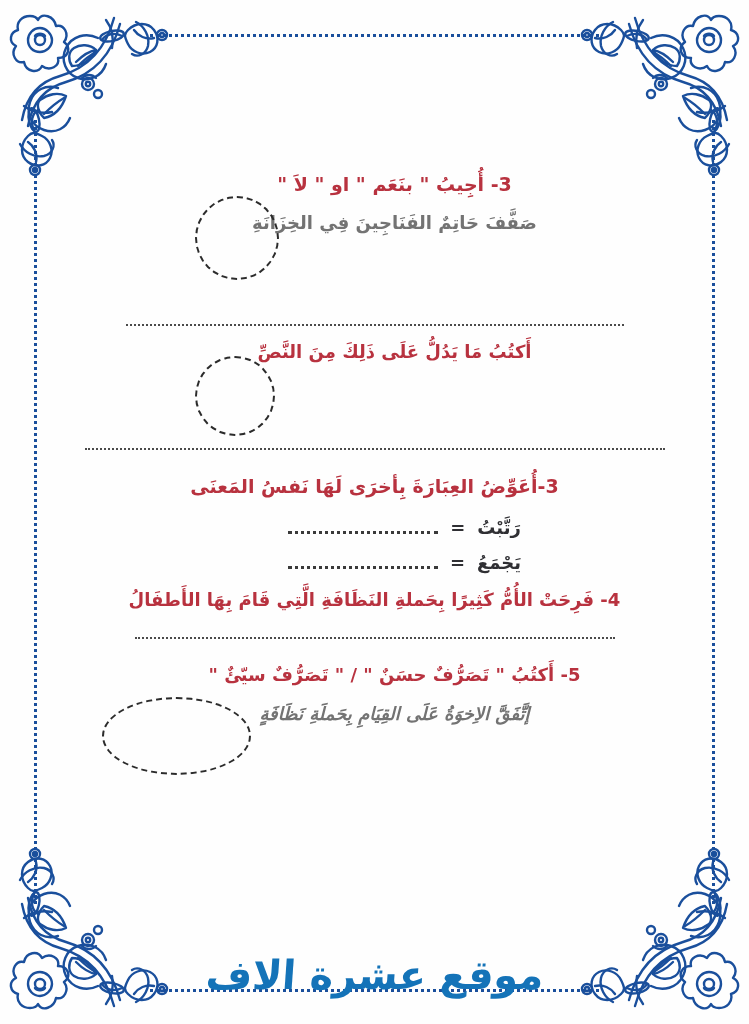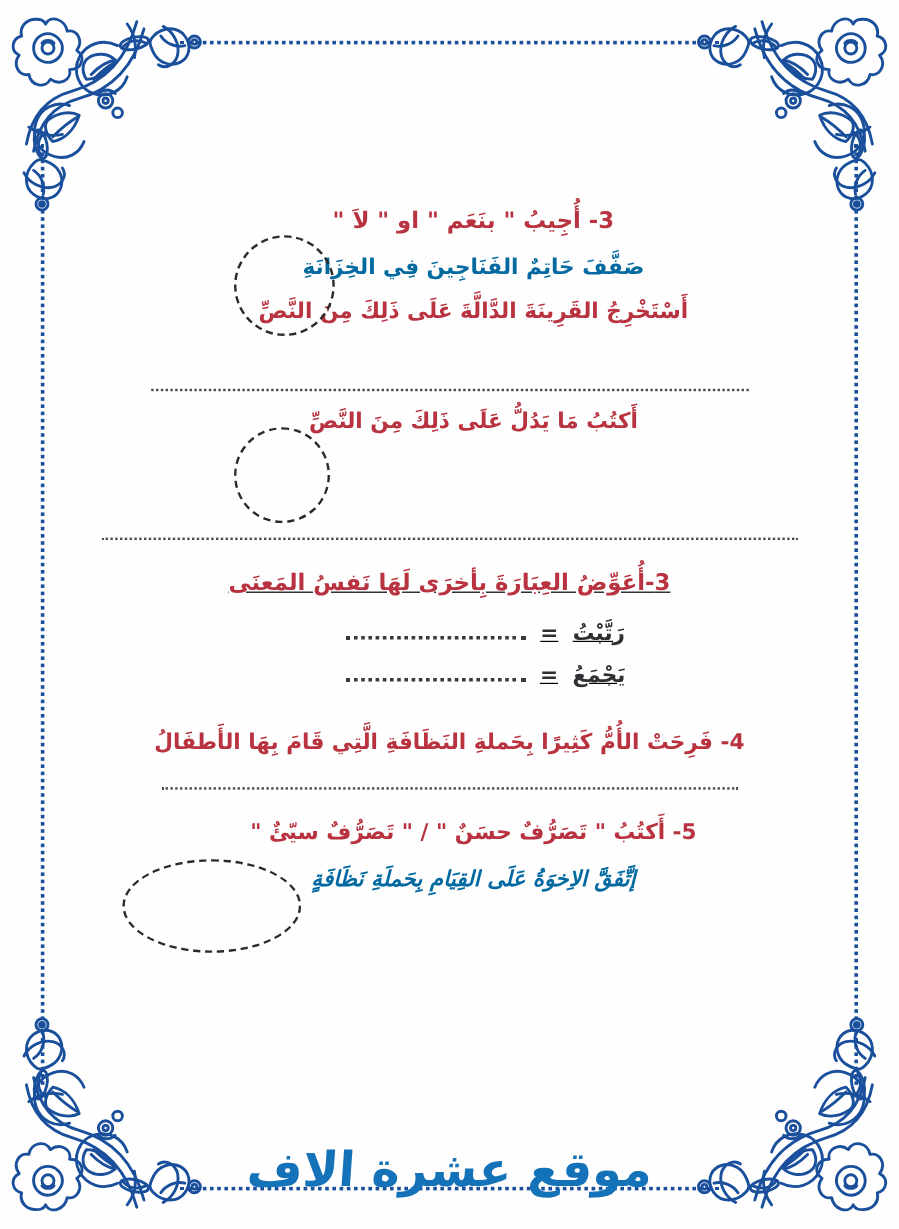--- a/index.html
+++ b/index.html
@@ -60,21 +60,21 @@
   .qblock { position: relative; }
 
   .line {
     direction: rtl;
     text-align: center;
     white-space: nowrap;
     line-height: 1.5;
     letter-spacing: 0.2px;
   }
   .line-red  { color: #b8323f; }
-  .line-dark { color: #0369a1; }
+  .line-dark { color: #737373; }
 
   .ln-lg { font-size: 19px; font-weight: 600; }
   .ln-md { font-size: 18px; font-weight: 600; }
   .indent-left  { padding-left: 40px; }
 
   
   .shape {
     position: absolute;
     border: 2px dashed #2b2b2b;
   }
@@ -335,49 +335,48 @@
       </g>
     </svg>
   </div>
 
   <div class="content">
 
     <div class="qblock" style="height:150px;">
       <div class="shape circle-1"></div>
       <div class="line line-red ln-lg indent-left">3- أُجِيبُ " بنَعَم " او " لاَ "</div>
       <div class="line line-dark ln-md indent-left" style="margin-top:10px;">صَفَّفَ حَاتِمٌ الفَنَاجِينَ فِي الخِزَانَةِ</div>
-      <div class="line line-red ln-md indent-left" style="margin-top:10px;">أَسْتَخْرِجُ القَرِينَةَ الدَّالَّةَ عَلَى ذَلِكَ مِنَ النَّصِّ</div>
     </div>
 
     <div class="sep" style="width:498px; margin-top:4px;"></div>
 
     <div class="qblock" style="height:120px; margin-top:12px;">
       <div class="shape circle-2"></div>
       <div class="line line-red ln-md indent-left" style="margin-top:12px;">أَكتُبُ مَا يَدُلُّ عَلَى ذَلِكَ مِنَ النَّصِّ</div>
     </div>
 
     <div class="sep" style="width:580px; margin-top:-10px;"></div>
 
-    <div class="qblock" style="margin-top:22px;text-decoration:underline;">
+    <div class="qblock" style="margin-top:22px;">
       <div class="line line-red ln-lg">3-أُعَوِّضُ العِبَارَةَ بِأخرَى لَهَا نَفسُ المَعنَى</div>
 
       <div class="blankrow" style="margin-top:16px;">
         <span class="word">رَتَّبْتُ</span>
         <span class="eq">=</span>
         <span class="dots"></span>
       </div>
 
       <div class="blankrow" style="margin-top:14px;">
         <span class="word">يَجْمَعُ</span>
         <span class="eq">=</span>
         <span class="dots"></span>
       </div>
     </div>
 
-    <div class="qblock" style="margin-top:32px;">
+    <div class="qblock" style="margin-top:13px;">
       <div class="line line-red ln-md">4- فَرِحَتْ الأُمُّ كَثِيرًا بِحَملةِ النَظَافَةِ  الَّتِي قَامَ بِهَا الأَطفَالُ</div>
     </div>
 
     <div class="sep" style="width:480px; margin-top:24px;"></div>
 
     <div class="qblock" style="margin-top:22px; height:120px;">
       <div class="shape ellipse-1"></div>
       <div class="line line-red ln-md indent-left">5- أَكتُبُ " تَصَرُّفٌ حسَنٌ " / " تَصَرُّفٌ سيّئٌ "</div>
       <div class="line line-dark ln-md indent-left" style="margin-top:12px;font-style:italic;">إتَّفَقَّ الاِخوَةُ عَلَى القِيَامِ بِحَملَةِ نَظَافَةٍ</div>
     </div>

